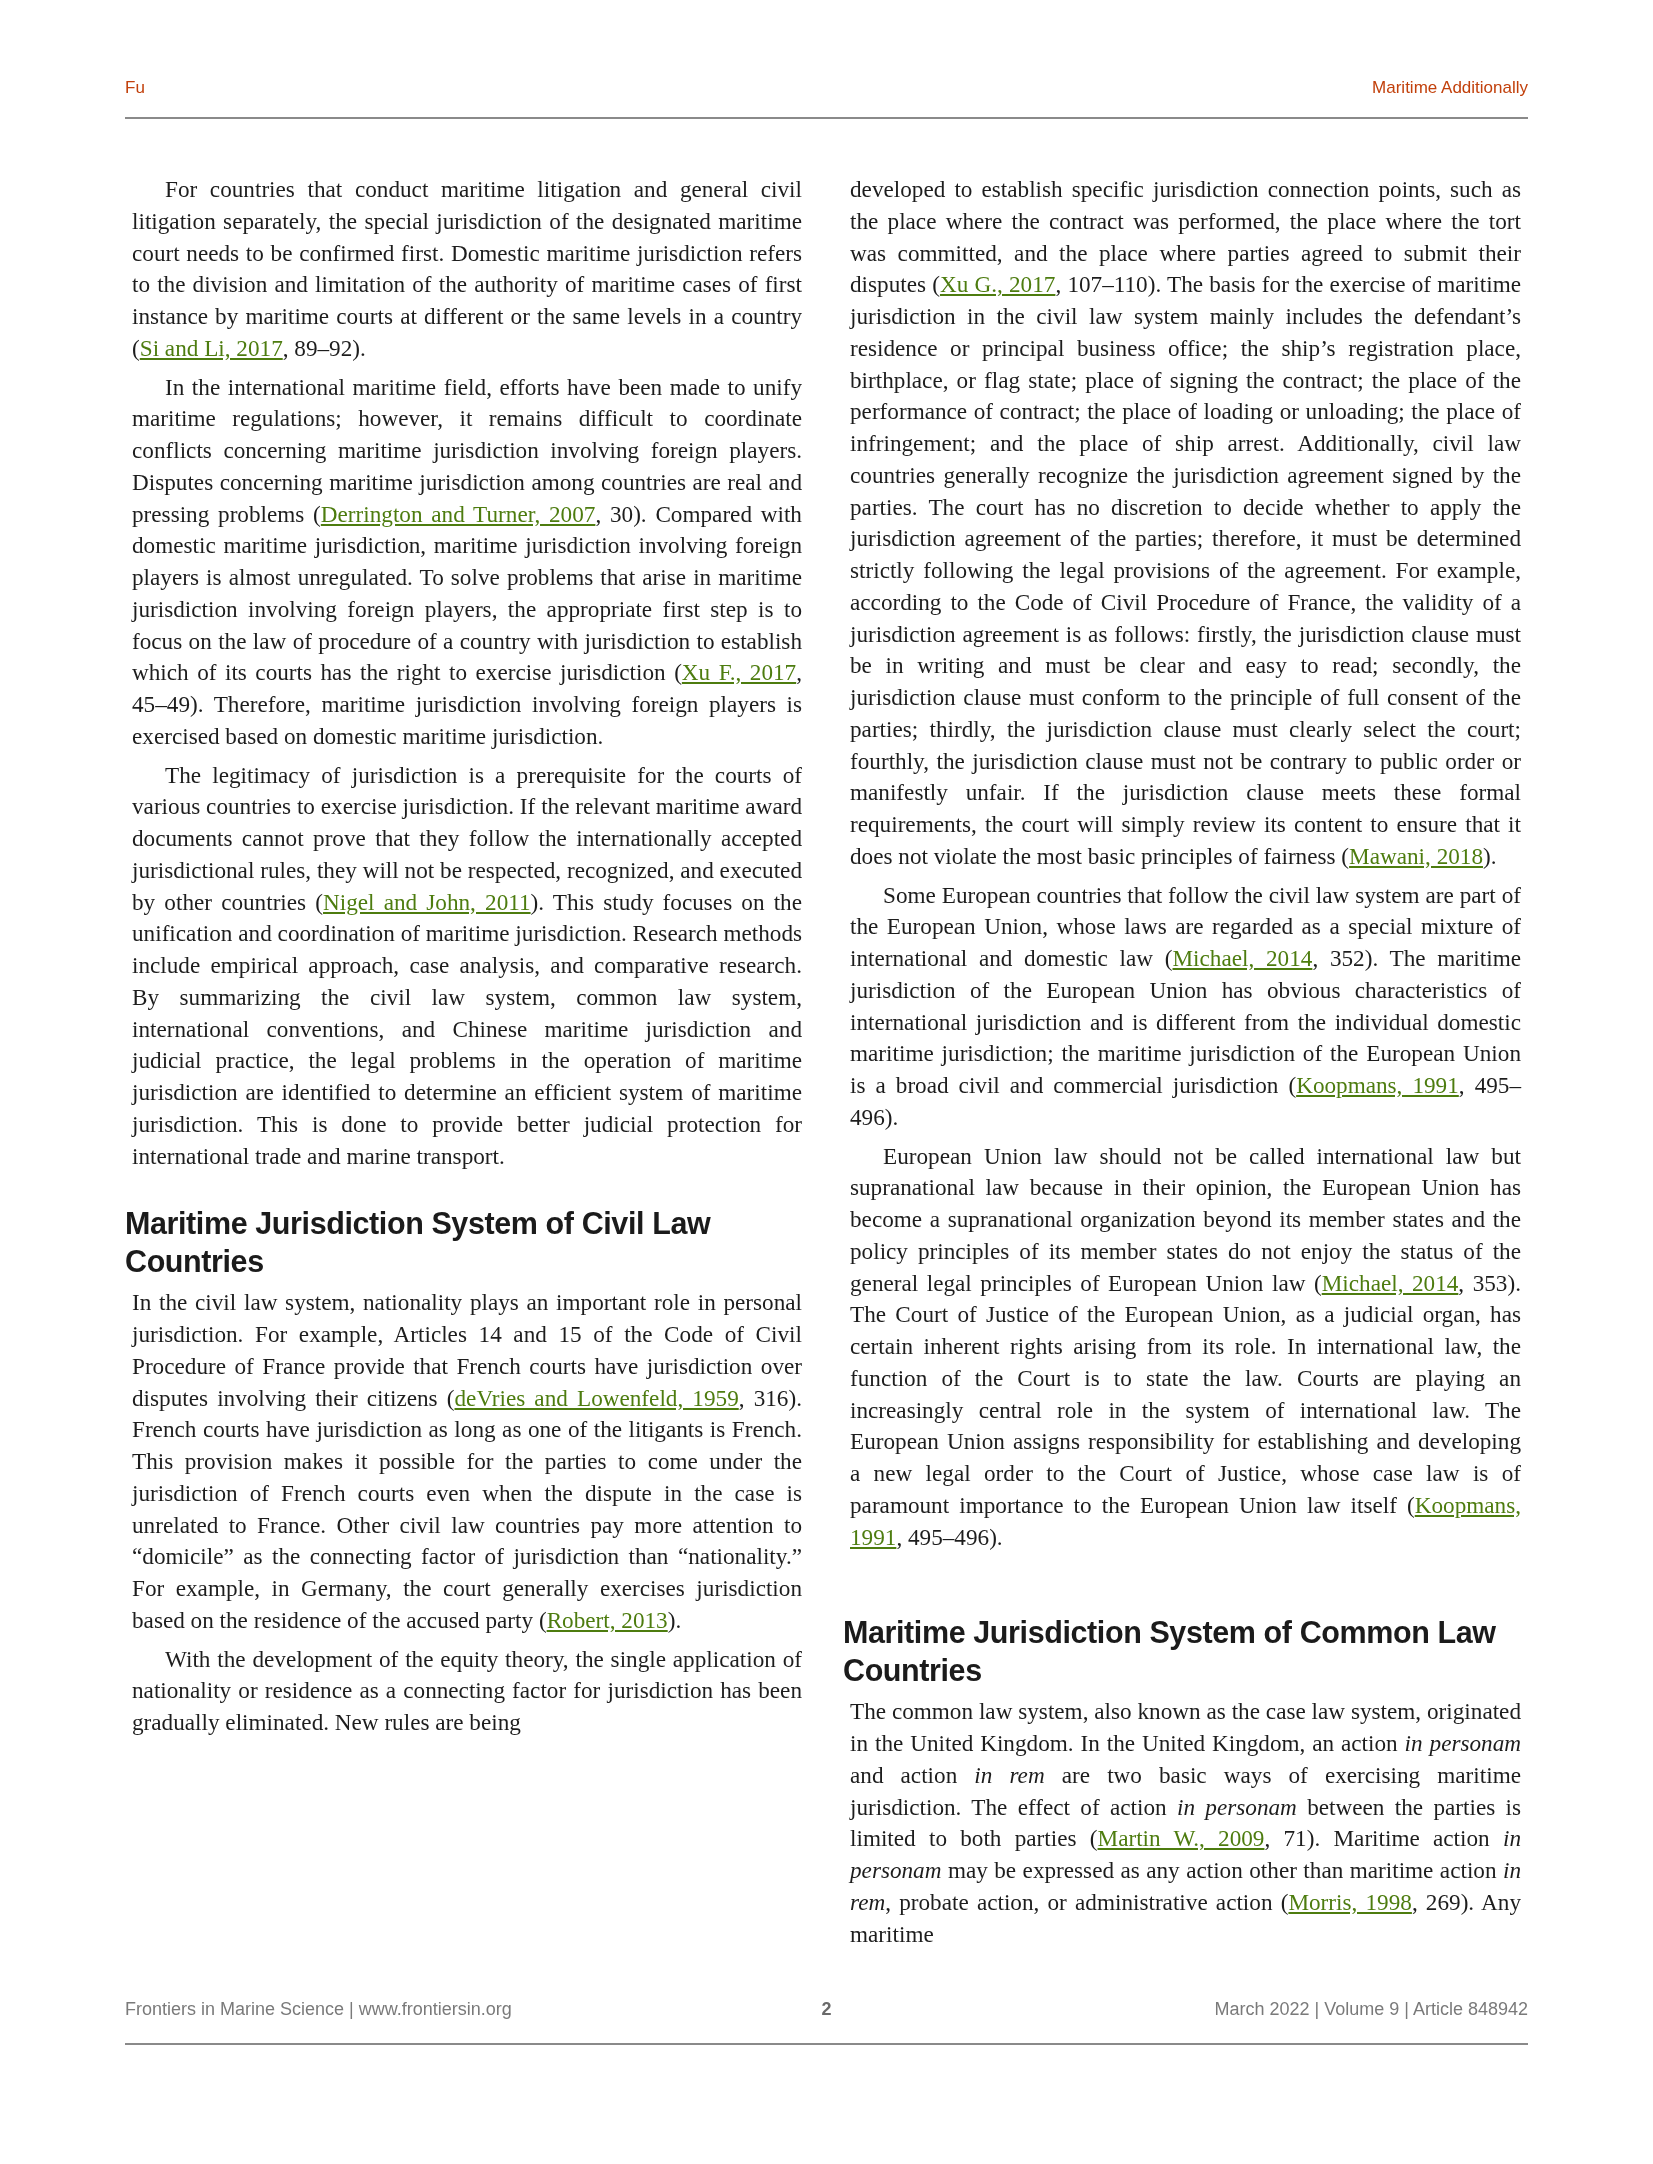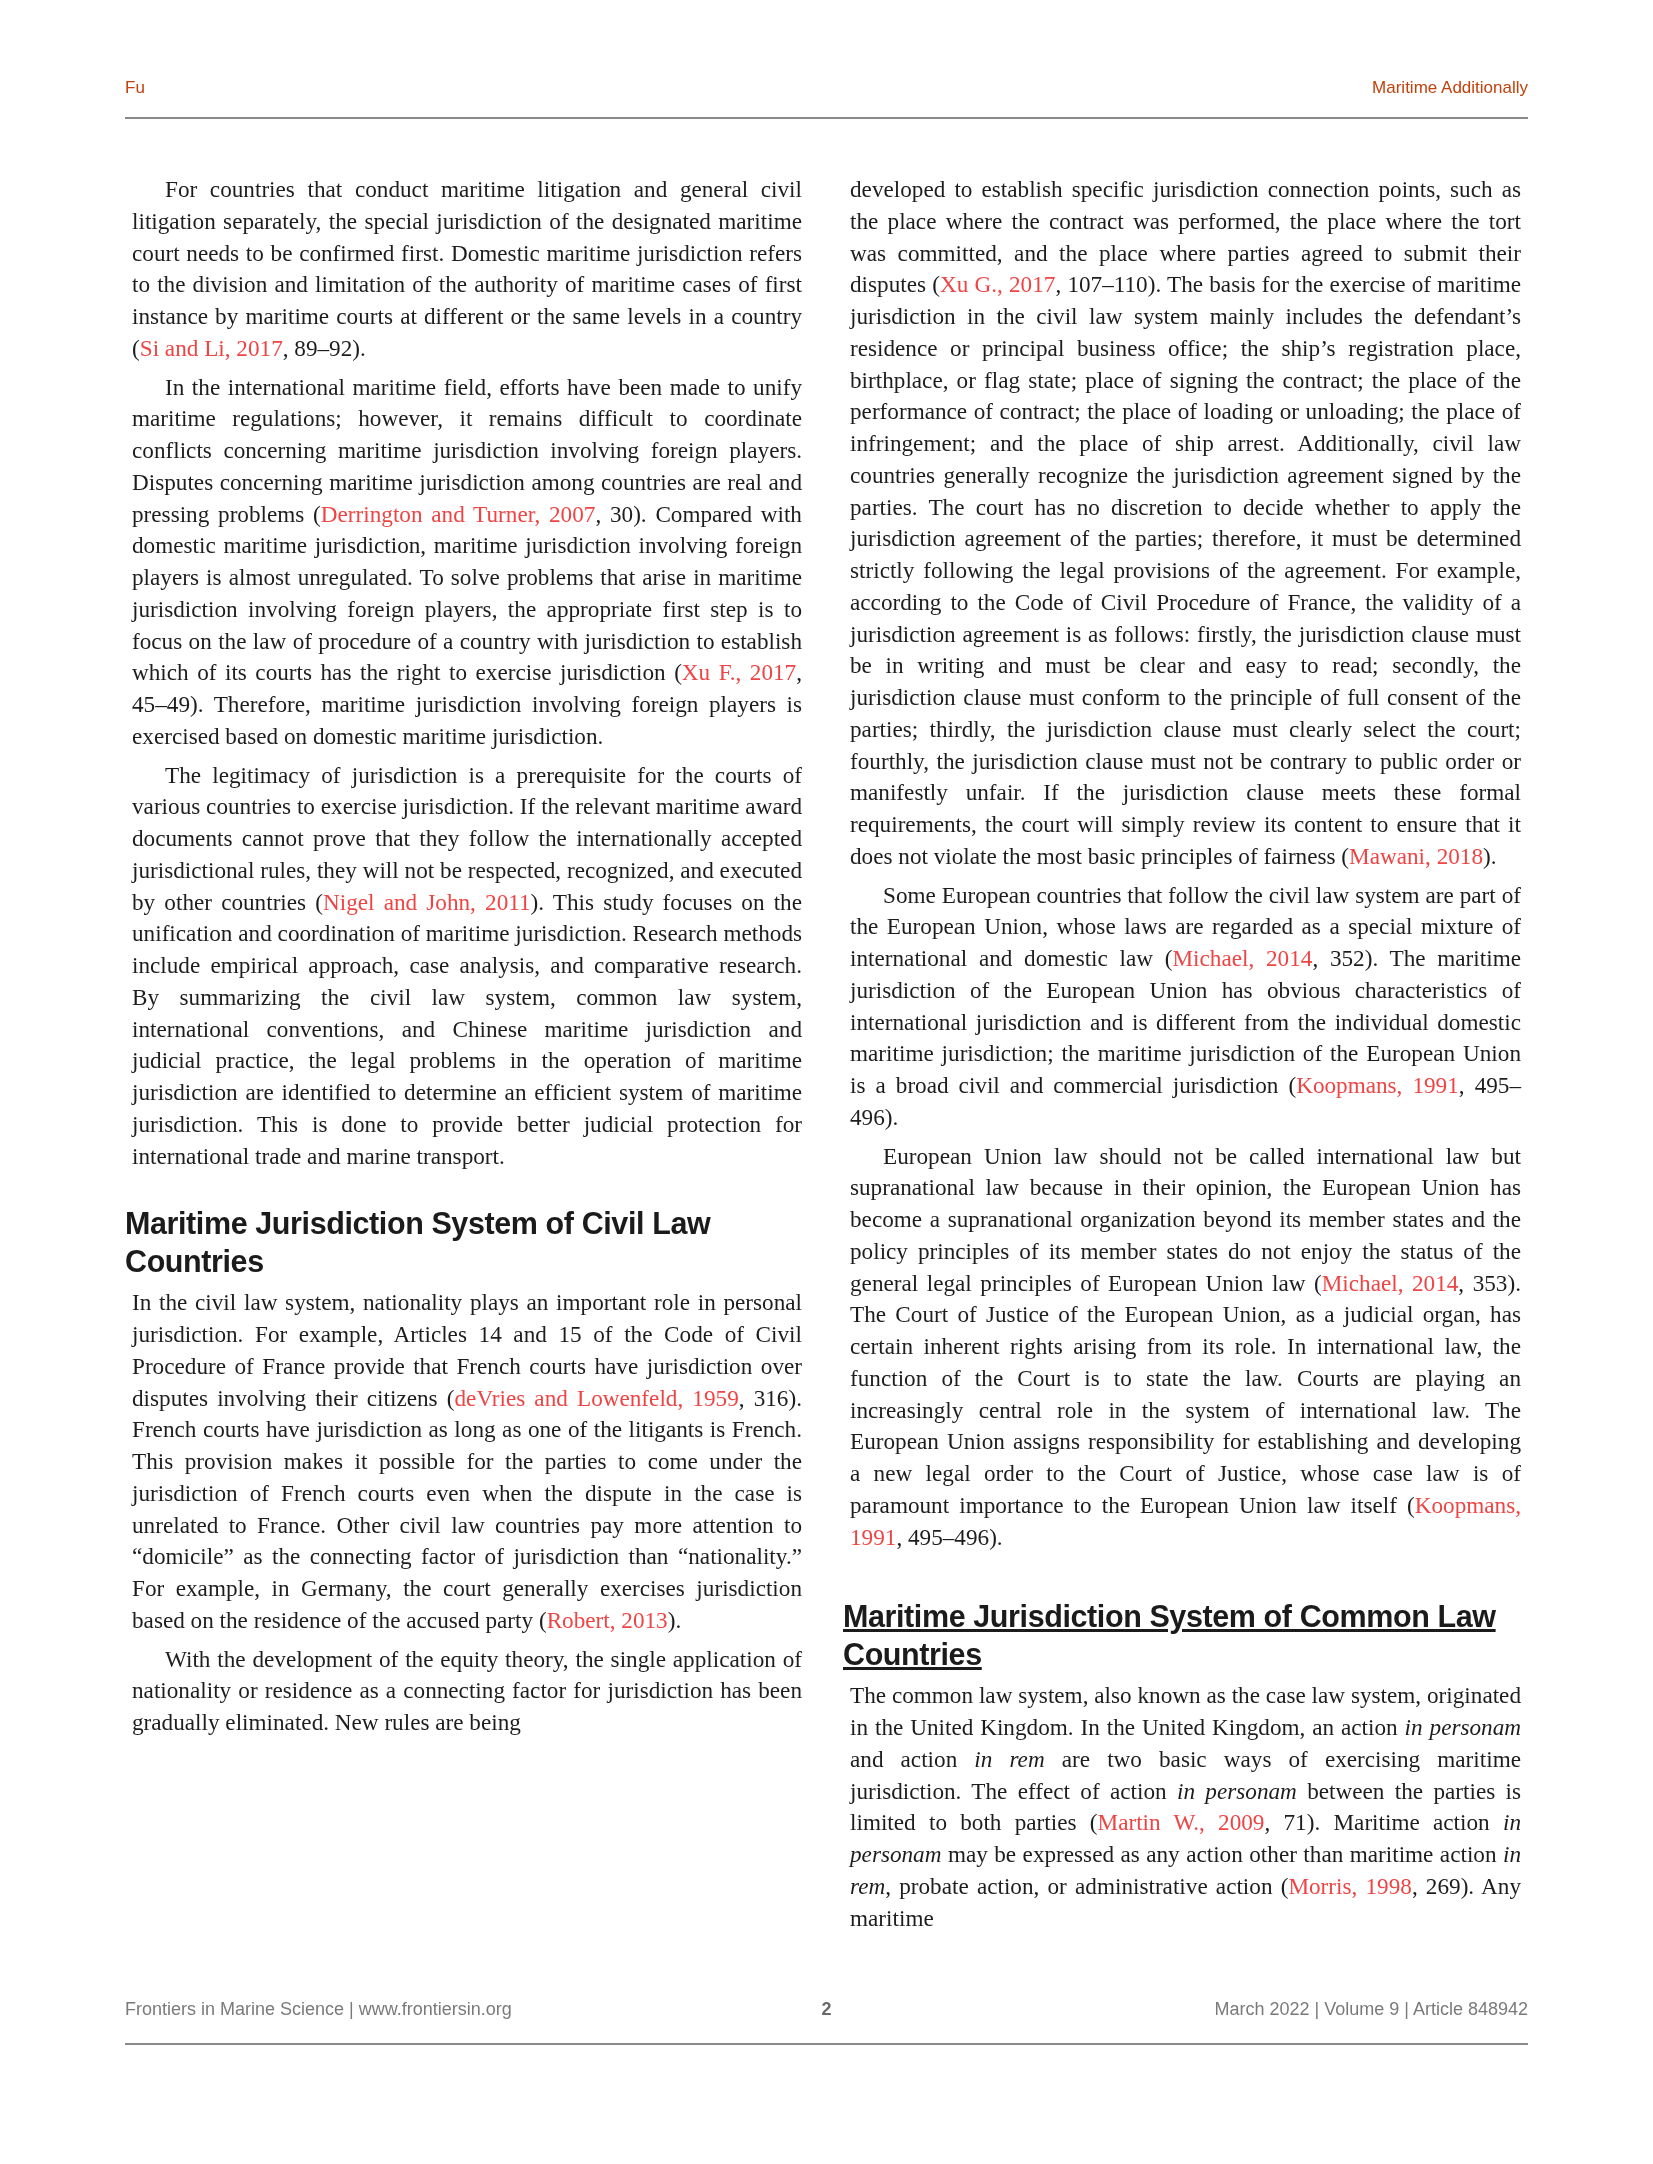--- a/index.html
+++ b/index.html
@@ -16,32 +16,32 @@
 
   .col {
     position: absolute; top: 167px; width: 684px;
     font-family: "Liberation Serif", serif; font-size: 23.2px; line-height: 31.75px; color: #1d1d1d;
   }
   .col.left { left: 125px; }
   .col.right { left: 843px; width: 685px; }
 
   .col p { margin: 7px; text-align: justify; hyphens: none; }
   .col p.indent { text-indent: 33px; }
-  .cite { color: #ef4444; }
+  .cite { color: #4d7c0f; text-decoration: underline; }
   em { font-style: italic; }
 
   h2.section {
     font-family: "Liberation Sans", sans-serif; font-weight: bold; font-size: 30.5px; line-height: 37px;
     color: #1b1b1b; margin: 81px 0 0 0; letter-spacing: -0.2px;
   }
   h3.subsection {
     font-family: "Liberation Sans", sans-serif; font-weight: bold; font-size: 30.5px; line-height: 38px;
     color: #1b1b1b; margin: 32px 0 0 0; letter-spacing: -0.4px;
   }
-  .col.right h3.subsection { margin-top: 44px; text-decoration: underline; }
+  .col.right h3.subsection { margin-top: 60px; }
 
   .foot-rule { position: absolute; left: 125px; width: 1403px; top: 2043px; height: 0; border-top: 2px solid #8a8a8a; }
   .footer {
     position: absolute; left: 125px; width: 1403px; top: 1999px; height: 24px;
     font-family: "Liberation Sans", sans-serif; font-size: 18px; color: #7a7a7a;
   }
   .footer .left { position: absolute; left: 0; top: 0; }
   .footer .center { position: absolute; left: 0; right: 0; top: 0; text-align: center; font-weight: bold; color: #6a6a6a; }
   .footer .right { position: absolute; right: 0; top: 0; }
 </style>

